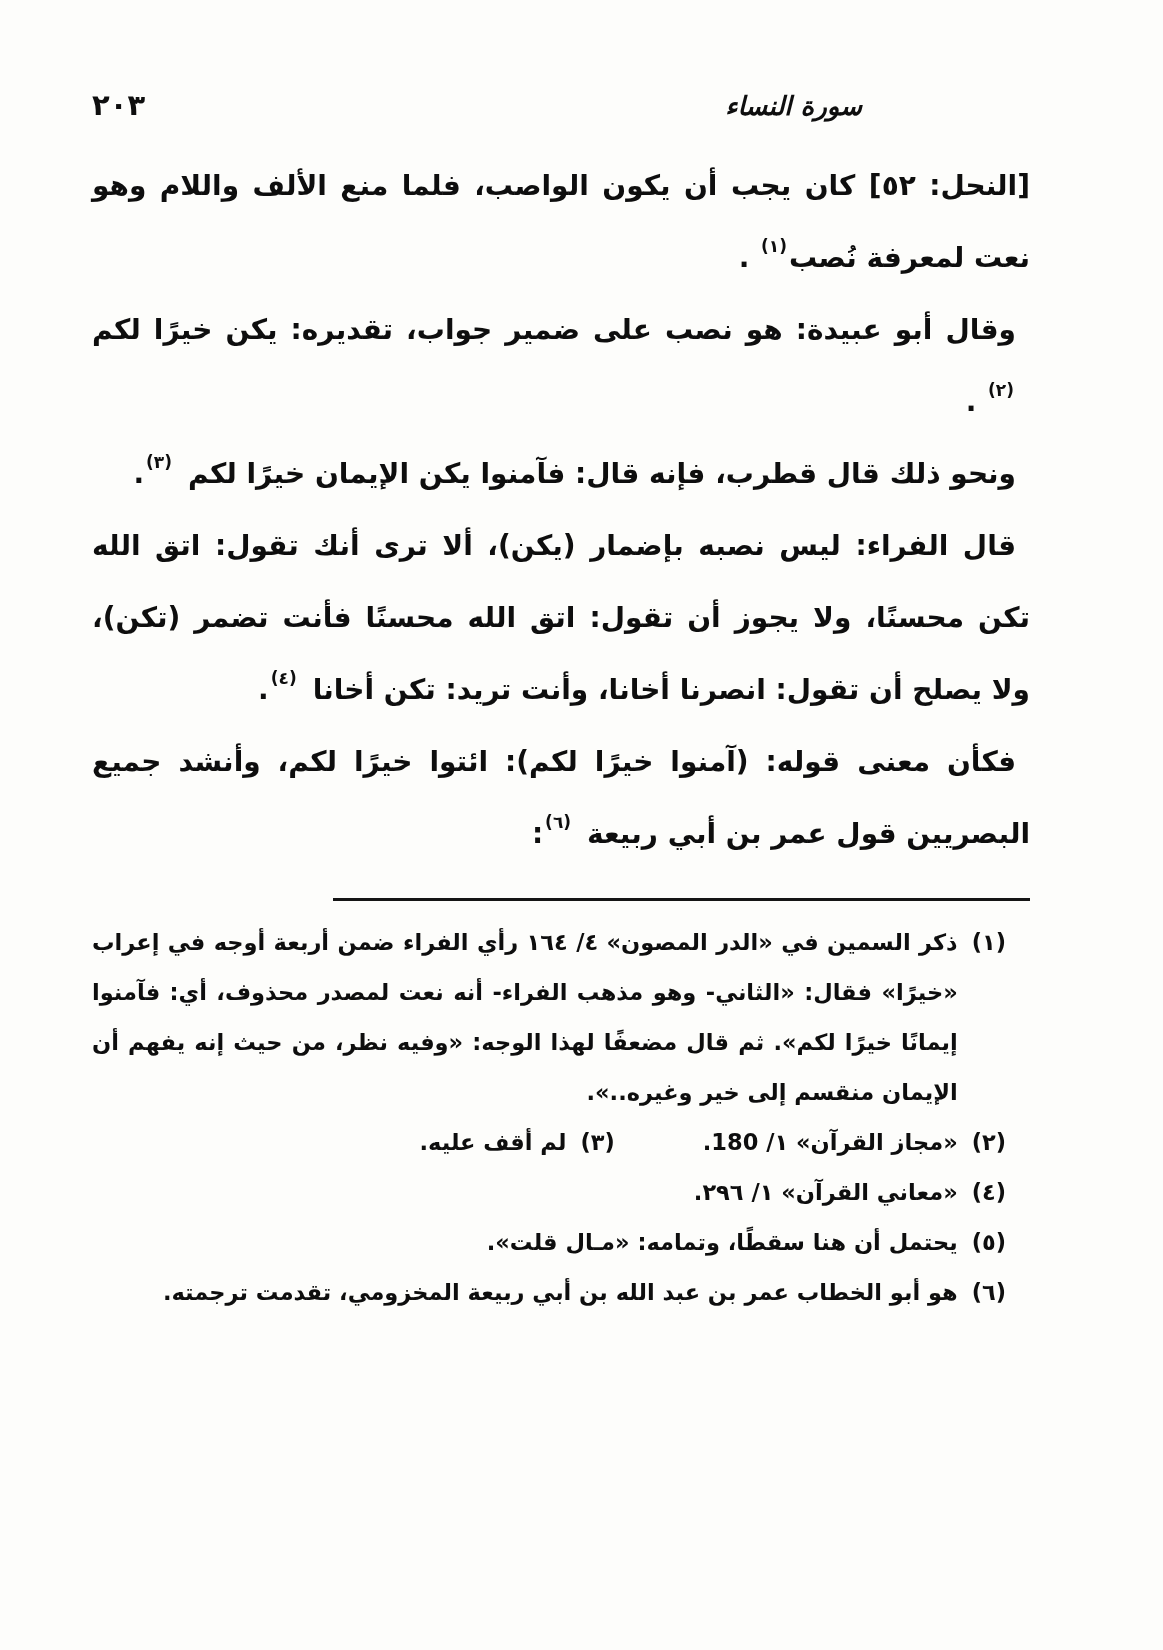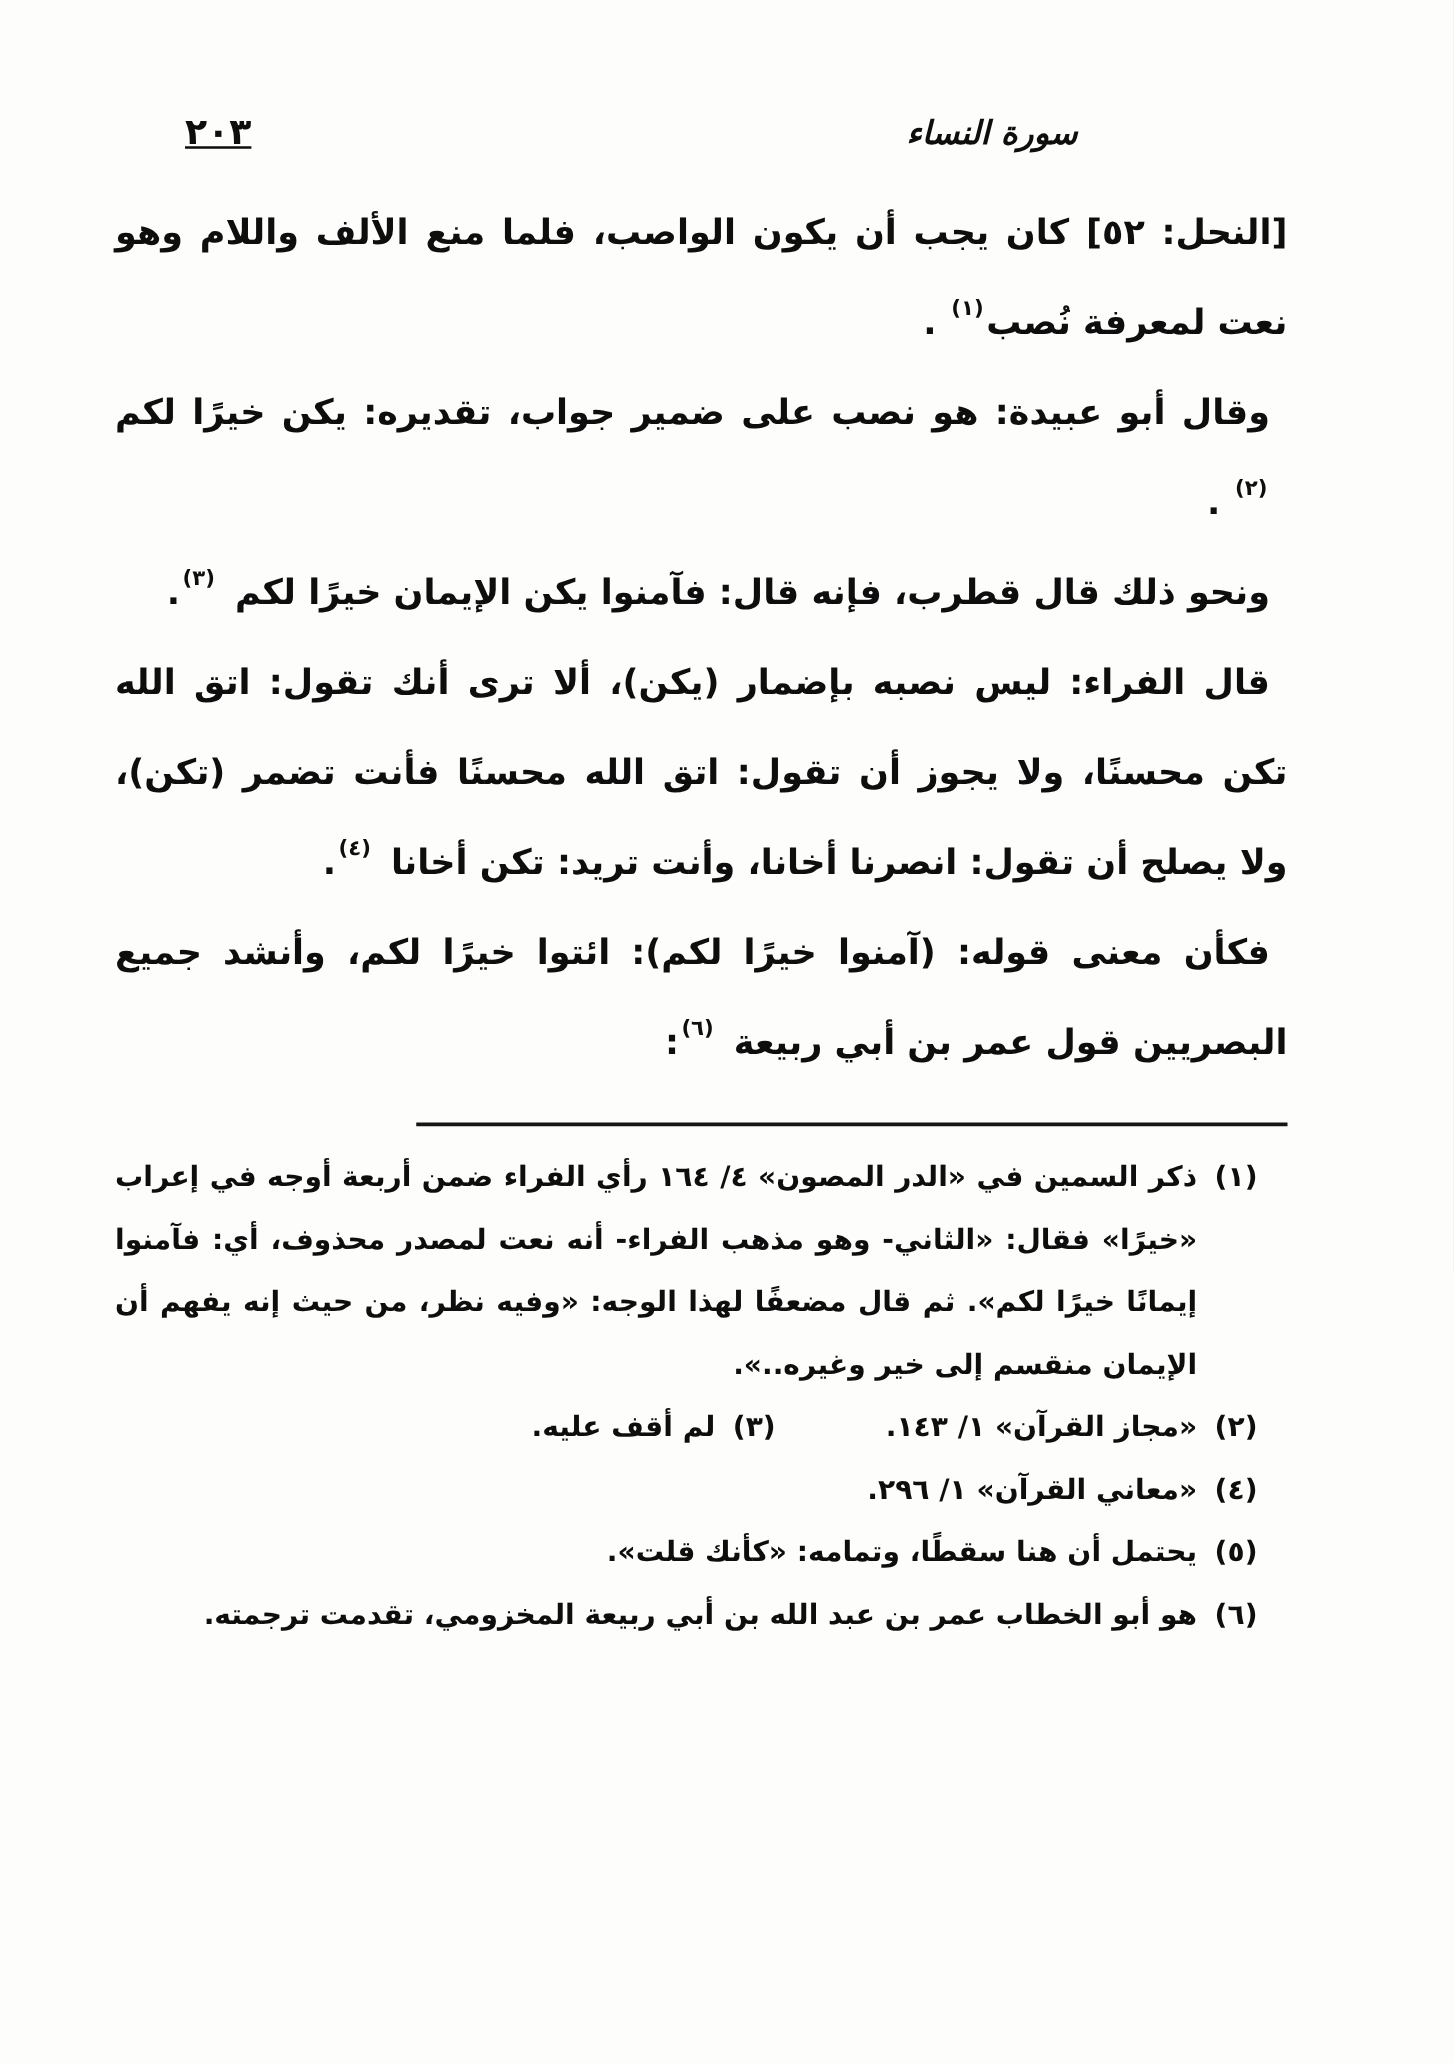--- a/index.html
+++ b/index.html
@@ -15,21 +15,21 @@
     font-family:"DejaVu Sans", sans-serif;
     overflow:hidden;
   }
   .header {
     display:flex;
     justify-content:space-between;
     align-items:baseline;
     font-weight:bold;
   }
   .surah-title { font-size:26px; margin-right:168px;font-style:italic; }
-  .page-number { font-size:29px; margin-left:56px; letter-spacing:3px;text-decoration:underline; }
+  .page-number { font-size:29px; letter-spacing:3px; }
   .body-text {
     margin-top:28px;
     font-size:28px;
     line-height:72px;
     font-weight:bold;
     text-align:justify;
   }
   .para { text-align:justify; }
   .para.indent { text-indent:14px; }
   .sup {
@@ -95,37 +95,37 @@
   <div class="footnotes" id="footnotes">
       <div class="fn-row">
         <div class="fn grow">
           <span class="fn-marker">(١)</span>
           <div class="fn-text">ذكر السمين في «الدر المصون» ٤/ ١٦٤ رأي الفراء ضمن أربعة أوجه في إعراب «خيرًا» فقال: «الثاني- وهو مذهب الفراء- أنه نعت لمصدر محذوف، أي: فآمنوا إيمانًا خيرًا لكم». ثم قال مضعفًا لهذا الوجه: «وفيه نظر، من حيث إنه يفهم أن الإيمان منقسم إلى خير وغيره..».</div>
         </div>
       </div>
       <div class="fn-row">
         <div class="fn">
           <span class="fn-marker">(٢)</span>
-          <div class="fn-text">«مجاز القرآن» ١/ ١٤٣.</div>
+          <div class="fn-text">«مجاز القرآن» ١/ 180.</div>
         </div>
         <div class="fn">
           <span class="fn-marker">(٣)</span>
           <div class="fn-text">لم أقف عليه.</div>
         </div>
       </div>
       <div class="fn-row">
         <div class="fn grow">
           <span class="fn-marker">(٤)</span>
           <div class="fn-text">«معاني القرآن» ١/ ٢٩٦.</div>
         </div>
       </div>
       <div class="fn-row">
         <div class="fn grow">
           <span class="fn-marker">(٥)</span>
-          <div class="fn-text">يحتمل أن هنا سقطًا، وتمامه: «كأنك قلت».</div>
+          <div class="fn-text">يحتمل أن هنا سقطًا، وتمامه: «مـال قلت».</div>
         </div>
       </div>
       <div class="fn-row">
         <div class="fn grow">
           <span class="fn-marker">(٦)</span>
           <div class="fn-text">هو أبو الخطاب عمر بن عبد الله بن أبي ربيعة المخزومي، تقدمت ترجمته.</div>
         </div>
       </div>
     </div>
 

